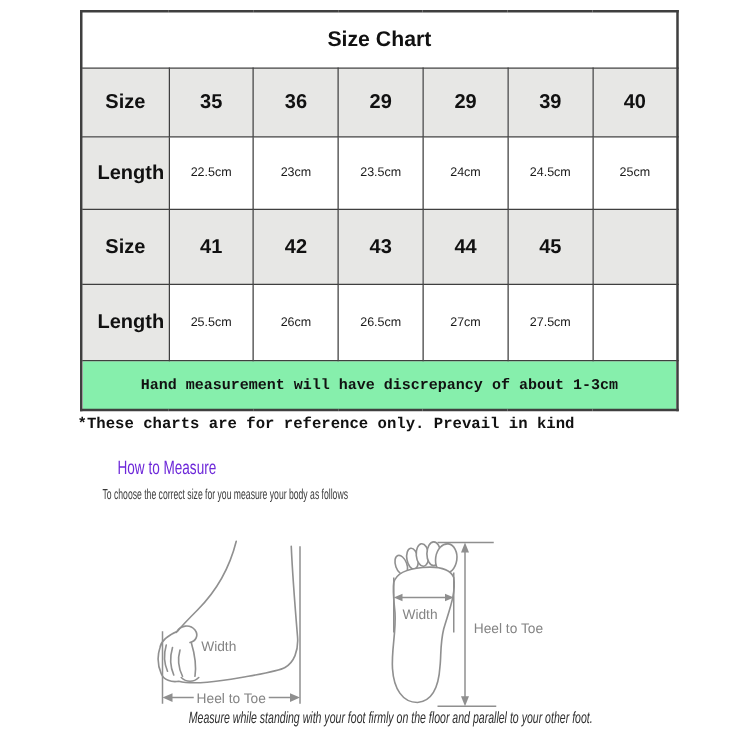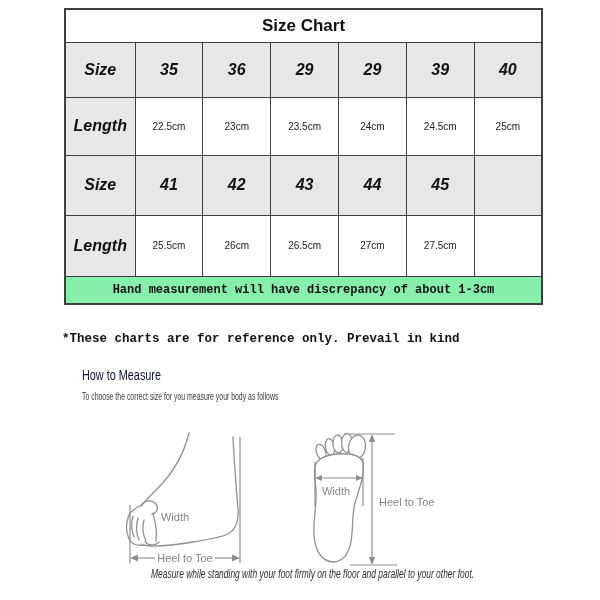--- a/index.html
+++ b/index.html
@@ -19,37 +19,36 @@
     left: 64px;
     top: 8px;
     width: 479px;
     border-collapse: collapse;
     table-layout: fixed;
   }
   table.size-chart td {
     border: 1px solid #3f3f3f;
     text-align: center;
     vertical-align: middle;
-    padding: 0;
+    padding: 12px;
     overflow: hidden;
   }
   table.size-chart { border: 2px solid #3f3f3f; }
   td.cell-title {
     height: 33px;
     font-size: 17px;
     font-weight: bold;
     color: #111;
     background: #ffffff;
   }
   td.hdr {
     background: #e7e7e5;
     font-weight: bold;
     font-size: 16px;
     color: #111;
-    font-style: italic;
   }
   td.val {
     background: #ffffff;
     font-size: 10px;
     color: #1a1a1a;
   }
   tr.r-size1 td { height: 55px; }
   tr.r-len1  td { height: 58px; }
   tr.r-size2 td { height: 60px; }
   tr.r-len2  td { height: 61px; }
@@ -68,24 +67,24 @@
     left: 62px;
     top: 332px;
     font-family: "Liberation Mono", monospace;
     font-weight: bold;
     font-size: 12.5px;
     color: #111;
     white-space: nowrap;
   }
   .htm-title {
     position: absolute;
-    left: 82px;
+    left: 94px;
     top: 366px;
     font-size: 15.5px;
-    color: #0f172a;
+    color: #6d28d9;
     white-space: nowrap;
   }
   .htm-title > span { display: inline-block; transform: scaleX(0.70); transform-origin: left center; }
   .htm-sub {
     position: absolute;
     left: 82px;
     top: 390px;
     font-size: 11.5px;
     color: #3a3a3a;
     white-space: nowrap;

